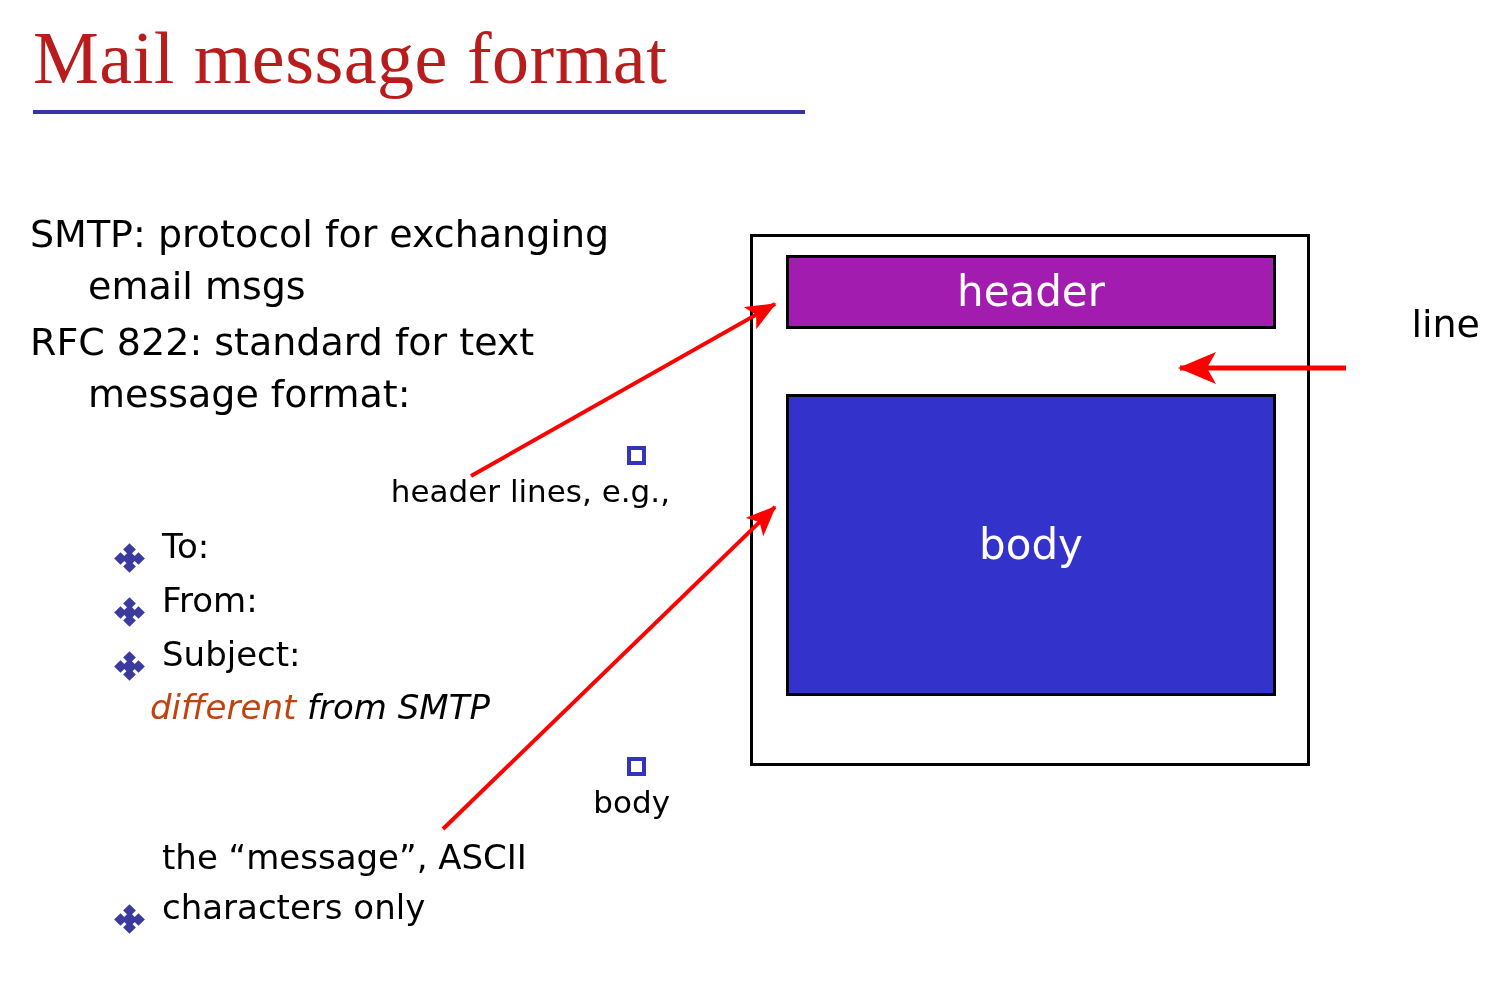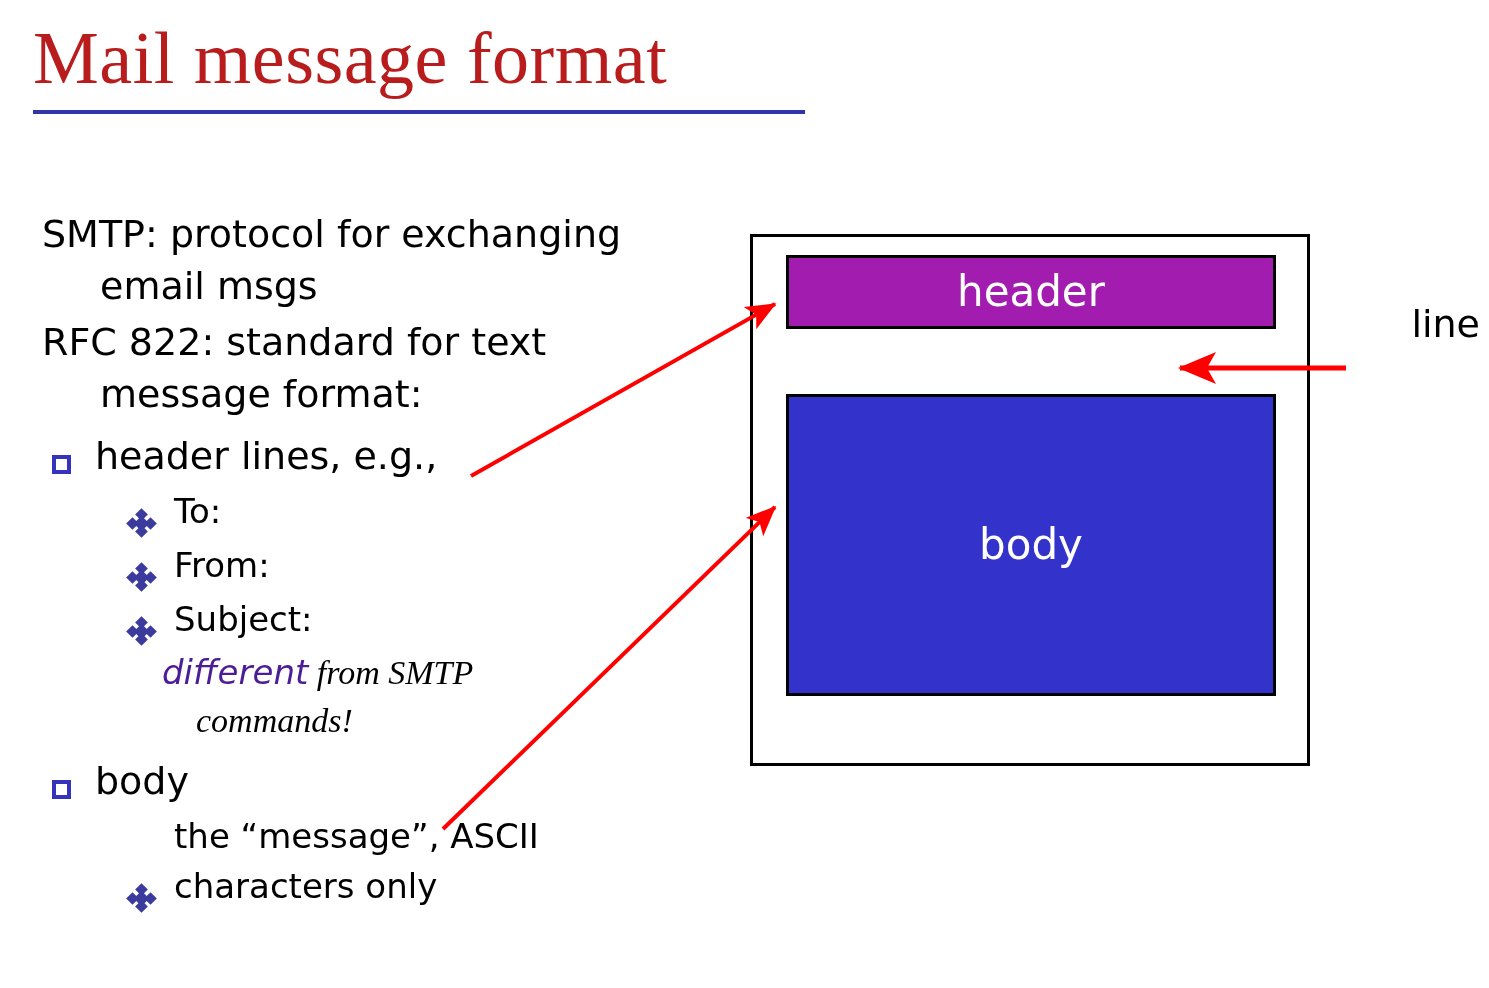--- a/index.html
+++ b/index.html
@@ -43,41 +43,42 @@
     left: 0px;
     top: 92px;
     width: 772px;
     height: 4px;
     background: #3333AA;
   }
 
   
   .left-col {
     position: absolute;
-    left: 42px;
+    left: 30px;
     top: 208px;
     width: 640px;
     color: #000000;
   }
 
   .para {
     font-size: 38px;
     line-height: 52px;
     margin: 0 0 4px 0;
     padding-left: 58px;
     text-indent: -58px;
   }
 
   .bullet-l1 {
     position: relative;
     display: flex;
-    align-items: center;
-    font-size: 38px;
+    align-items: flex-end;
+    font-size: 31px;
     line-height: 52px;
     margin-top: 10px;
+    flex-direction: column;
   }
   .sq-bullet {
     flex: 0 0 auto;
     width: 19px;
     height: 19px;
     border: 4px solid #3333BB;
     background: #ffffff;
     margin: 16px 24px 0 10px;
     box-sizing: border-box;
   }
@@ -113,22 +114,22 @@
   .diamond-bullet i.r { left: 18px; top: 9px; }
   .bullet-l2-text { flex: 1 1 auto; }
 
   .note {
     margin-left: 120px;
     margin-top: 4px;
     font-size: 34px;
     line-height: 48px;
     font-style: italic;
   }
-  .note .emph { color: #4c1d95; font-style: italic; }
-  .note .note-rest { color: #000000; font-style: italic; font-family: Liberation Serif, serif; }
+  .note .emph { color: #c2410c; font-style: italic; }
+  .note .note-rest { color: #000000; font-style: italic; }
   .note .note-line2 { display: block; margin-left: 34px; }
 
   
   .diagram {
     position: absolute;
     left: 750px;
     top: 234px;
     width: 560px;
     height: 532px;
     border: 3px solid #000000;
@@ -231,21 +232,21 @@
         <i class="t"></i>
           <i class="l"></i>
           <i class="c"></i>
           <i class="r"></i>
           <i class="b"></i>
       </span>
       <span class="bullet-l2-text">Subject:</span>
     </div>
 
     <div class="note">
-      <span class="emph">different</span><span class="note-rest"> from SMTP</span><span class="note-rest note-line2">commands!</span>
+      <span class="emph">different</span><span class="note-rest"> from SMTP</span>
     </div>
 
     <div class="bullet-l1">
       <span class="sq-bullet"></span>
       <span class="bullet-l1-text">body</span>
     </div>
 
     <div class="bullet-l2">
       <span class="diamond-bullet">
         <i class="t"></i>

